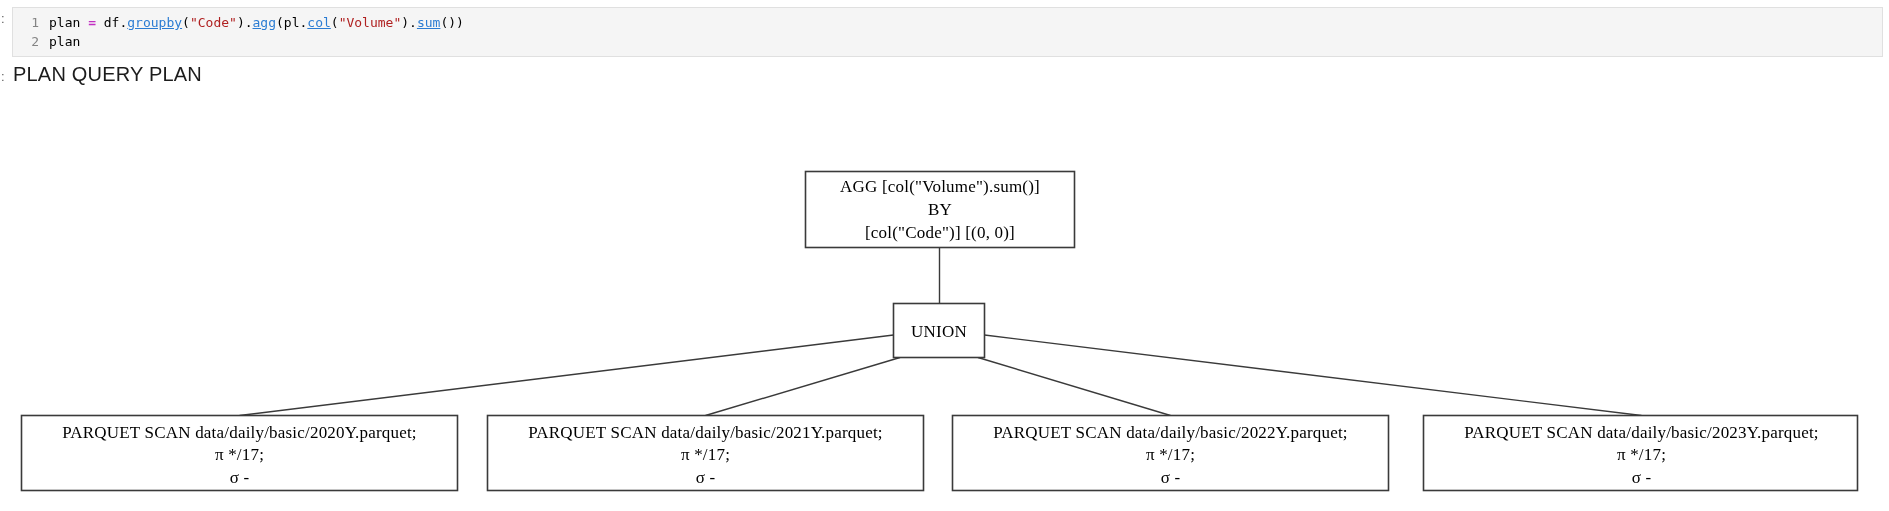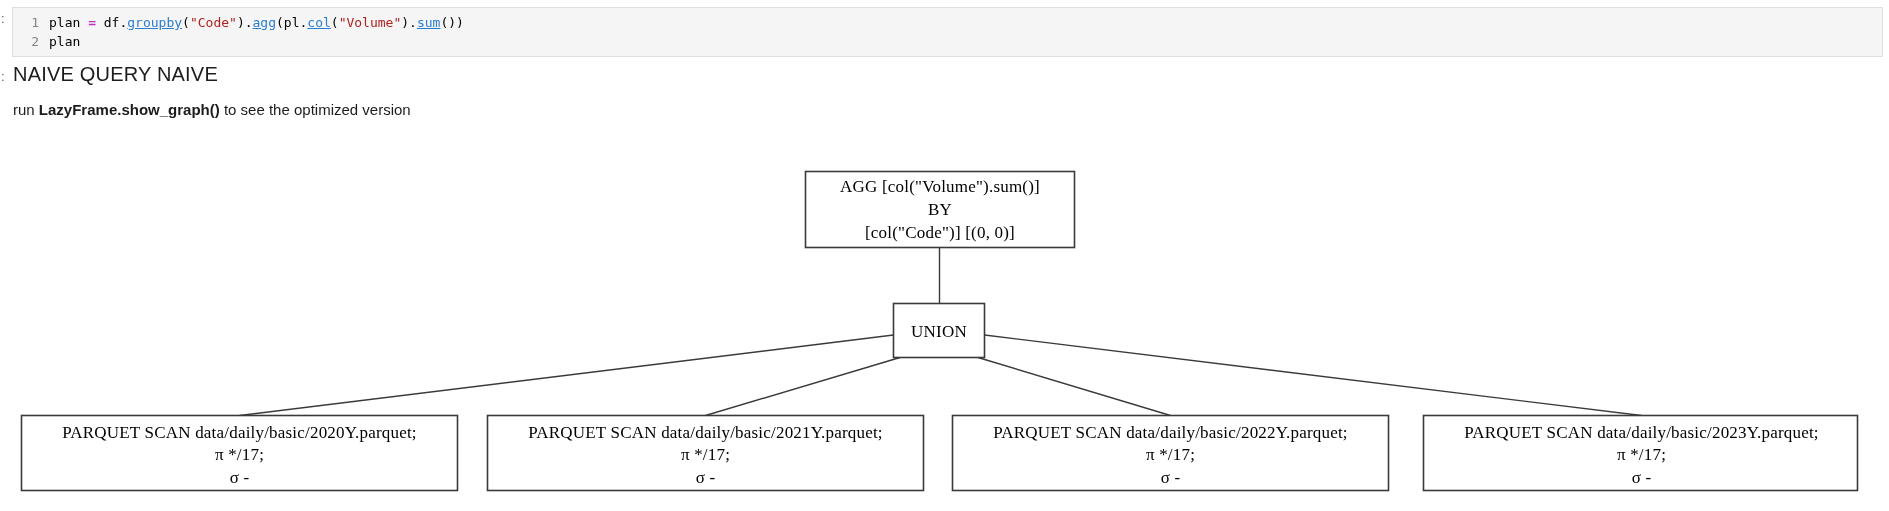--- a/index.html
+++ b/index.html
@@ -56,23 +56,22 @@
       <span class="src"><span class="tok-plain">plan </span><span class="tok-operator">=</span><span class="tok-plain"> df.</span><span class="tok-function">groupby</span><span class="tok-plain">(</span><span class="tok-string">"Code"</span><span class="tok-plain">).</span><span class="tok-function">agg</span><span class="tok-plain">(pl.</span><span class="tok-function">col</span><span class="tok-plain">(</span><span class="tok-string">"Volume"</span><span class="tok-plain">).</span><span class="tok-function">sum</span><span class="tok-plain">())</span></span>
     </div>
     <div class="code-line">
       <span class="ln">2</span>
       <span class="src"><span class="tok-plain">plan</span></span>
     </div>
   </div>
 
   <span id="output-marker" class="prompt-marker">:</span>
 
-  <div class="output-title">NAIVE QUERY NAIVE</div>
+  <div class="output-title">PLAN QUERY PLAN</div>
 
-  <div class="output-subtitle"><span>run </span><b>LazyFrame.show_graph()</b><span> to see the optimized version</span></div>
 
   <svg class="diagram" width="1889" height="511" viewBox="0 0 1889 511">
 
     <line class="edge" x1="939.5" y1="247.5" x2="939.5" y2="303.5"></line>
     <line class="edge" x1="893.5" y1="335" x2="239.5" y2="415.5"></line>
     <line class="edge" x1="900" y1="357.5" x2="705.5" y2="415.5"></line>
     <line class="edge" x1="978" y1="357.5" x2="1170.5" y2="415.5"></line>
     <line class="edge" x1="984.5" y1="335" x2="1641.5" y2="415.5"></line>
 
     <g>

